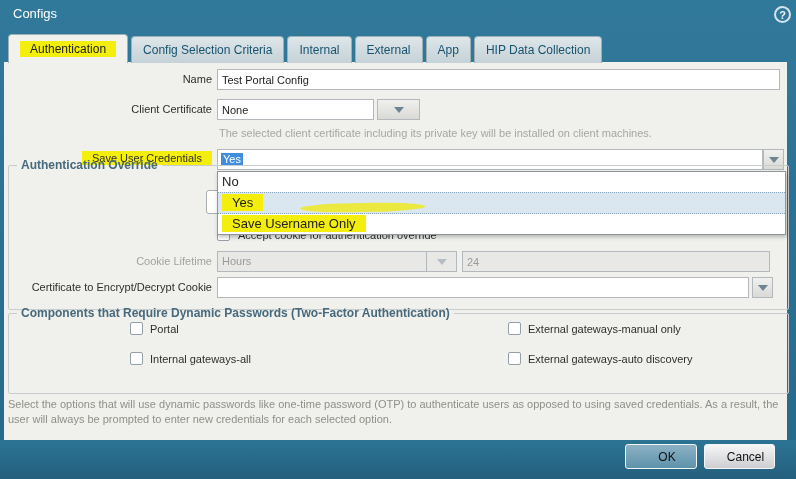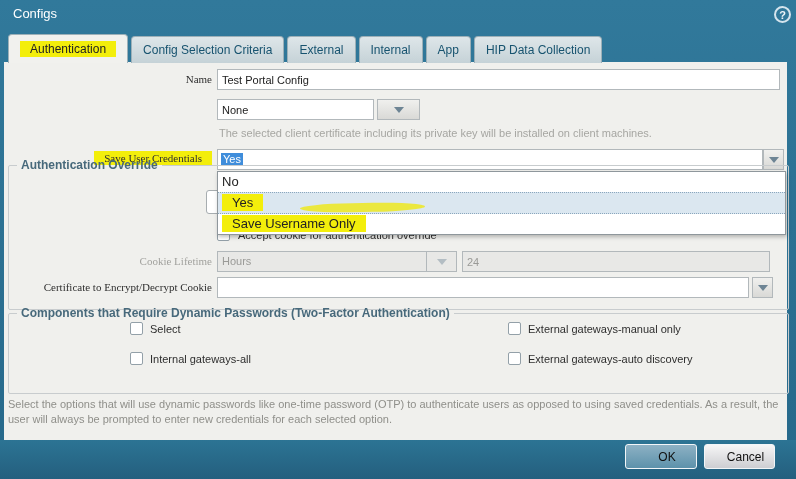--- a/index.html
+++ b/index.html
@@ -16,21 +16,21 @@
     display:flex; align-items:center; justify-content:center; cursor:pointer; }
   
   #tabs { position:absolute; left:8px; top:34px; display:flex; gap:3px; align-items:flex-end; z-index:3; }
   .tab { padding:0 11px; display:flex; align-items:center; height:27px; box-sizing:border-box;
     background:linear-gradient(#dee6e9,#c5d2d7); border:1px solid #9db0b8; border-bottom:none;
     border-radius:4px 4px 0 0; color:#17536f; font-size:12px; white-space:nowrap; cursor:pointer; }
   .tab.active { background:#f1f1ee; height:29px; color:#222; }
   .hl { background:#f3ee0b; padding:1px 10px; }
   
   #panel { position:absolute; left:4px; top:62px; width:783px; height:378px; background:#f0f0ed; z-index:1; }
-  .lbl { position:absolute; z-index:2; left:6px; width:206px; text-align:right; font-size:11px; color:#2e2e2e; white-space:nowrap;font-family:Liberation Serif, serif; }
+  .lbl { position:absolute; z-index:2; left:6px; width:206px; text-align:right; font-size:11px; color:#2e2e2e; white-space:nowrap; }
   .lbl.dis { color:#a2a29e; }
   .inp { position:absolute; z-index:2; height:21px; border:1px solid #b2b8bb; background:#fff;
     font-family:"Liberation Sans",sans-serif; font-size:11px; color:#222; padding:0 4px; box-sizing:border-box; }
   .inp.dis { background:#e8e8e6; color:#9a9a97; }
   .dd-btn { position:absolute; z-index:2; height:21px; box-sizing:border-box; border:1px solid #b2b8bb;
     background:linear-gradient(#f0f0ee,#d9d9d6); display:flex; align-items:center; justify-content:center; cursor:pointer; }
   .tri { width:0; height:0; border-left:5px solid transparent; border-right:5px solid transparent; border-top:6px solid #6d8494; }
   .tri.dis { border-top-color:#b3bdc3; }
   .hint { position:absolute; z-index:2; font-size:11px; color:#a6a6a2; }
   fieldset { position:absolute; z-index:2; border:1px solid #c8ccce; border-radius:2px; margin:0; padding:0; }
@@ -68,38 +68,39 @@
   <div id="help">?</div>
 
   <div id="tabs">
     <div class="tab active">
         <span class="hl">Authentication</span>
       </div>
     <div class="tab">
         <span>Config Selection Criteria</span>
       </div>
     <div class="tab">
-        <span>External</span>
+        <span>Internal</span>
       </div>
     <div class="tab">
-        <span>Internal</span>
+        <span>External</span>
       </div>
     <div class="tab">
         <span>App</span>
       </div>
     <div class="tab">
         <span>HIP Data Collection</span>
       </div>
   </div>
 
   <div id="panel"></div>
 
   <div class="lbl" style="top:73px">Name</div>
   <input class="inp" style="left: 217px; top: 69px; width: 563px;" value="Test Portal Config">
 
+  <div class="lbl" style="top:103px">Client Certificate</div>
   <input class="inp" style="left: 217px; top: 99px; width: 157px;" value="None">
   <div class="dd-btn" style="left:377px; top:99px; width:43px;">
     <span class="tri"></span>
   </div>
   <div class="hint" style="left:219px; top:127px;">The selected client certificate including its private key will be installed on client machines.</div>
 
   <div class="lbl" style="top:152px"><span class="hl">Save User Credentials</span></div>
   <div id="combo">
     <span class="seltext">Yes</span>
   </div>
@@ -127,21 +128,21 @@
   <input class="inp" style="left: 217px; top: 277px; width: 532px;" value="">
   <div class="dd-btn" style="left:752px; top:277px; width:21px;">
     <span class="tri"></span>
   </div>
 
   <fieldset style="left:8px; top:306px; width:779px; height:86px;">
     <legend>Components that Require Dynamic Passwords (Two-Factor Authentication)</legend>
   </fieldset>
 
   <div class="cb" style="left:130px; top:322px;"></div>
-  <div class="cblbl" style="left:150px; top:323px;">Select</div>
+  <div class="cblbl" style="left:150px; top:323px;">Portal</div>
   <div class="cb" style="left:130px; top:352px;"></div>
   <div class="cblbl" style="left:150px; top:353px;">Internal gateways-all</div>
   <div class="cb" style="left:508px; top:322px;"></div>
   <div class="cblbl" style="left:528px; top:323px;">External gateways-manual only</div>
   <div class="cb" style="left:508px; top:352px;"></div>
   <div class="cblbl" style="left:528px; top:353px;">External gateways-auto discovery</div>
 
   <div id="note">Select the options that will use dynamic passwords like one-time password (OTP) to authenticate users as opposed to using saved credentials. As a result, the user will always be prompted to enter new credentials for each selected option.</div>
 
   <div id="popup">

